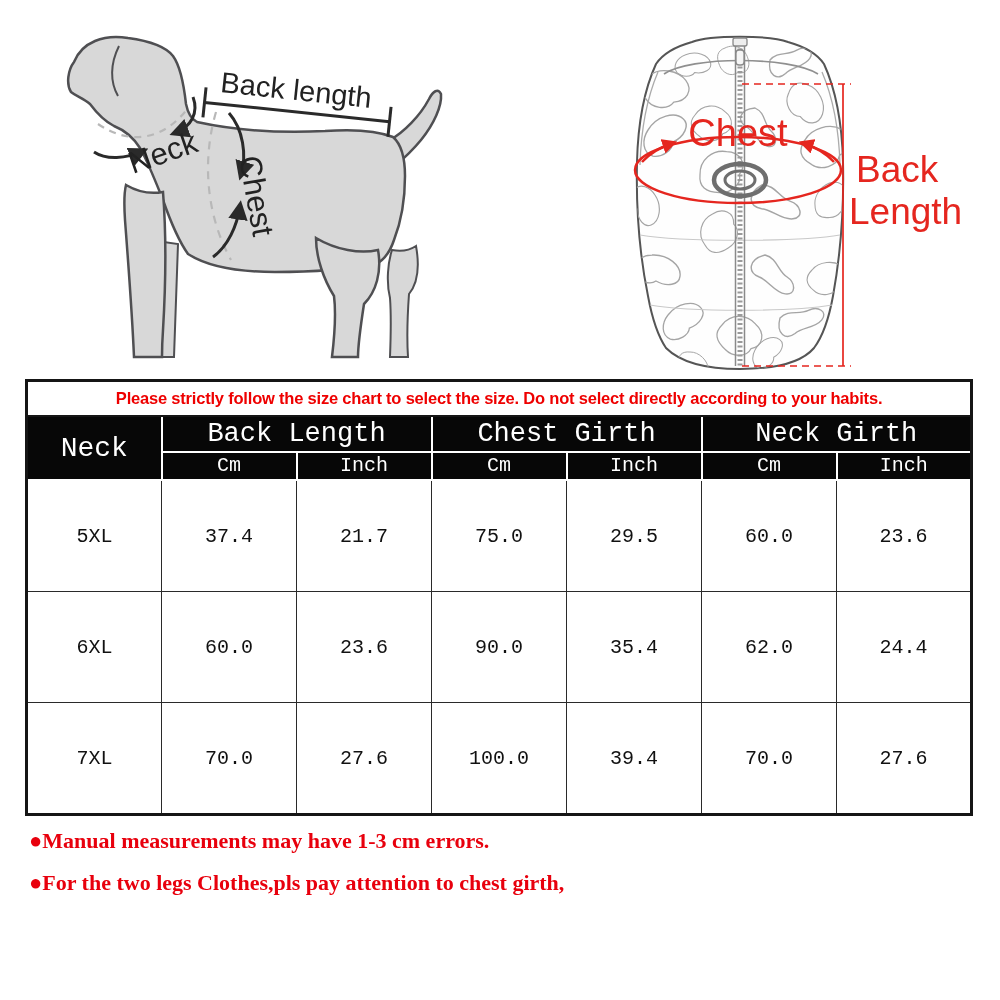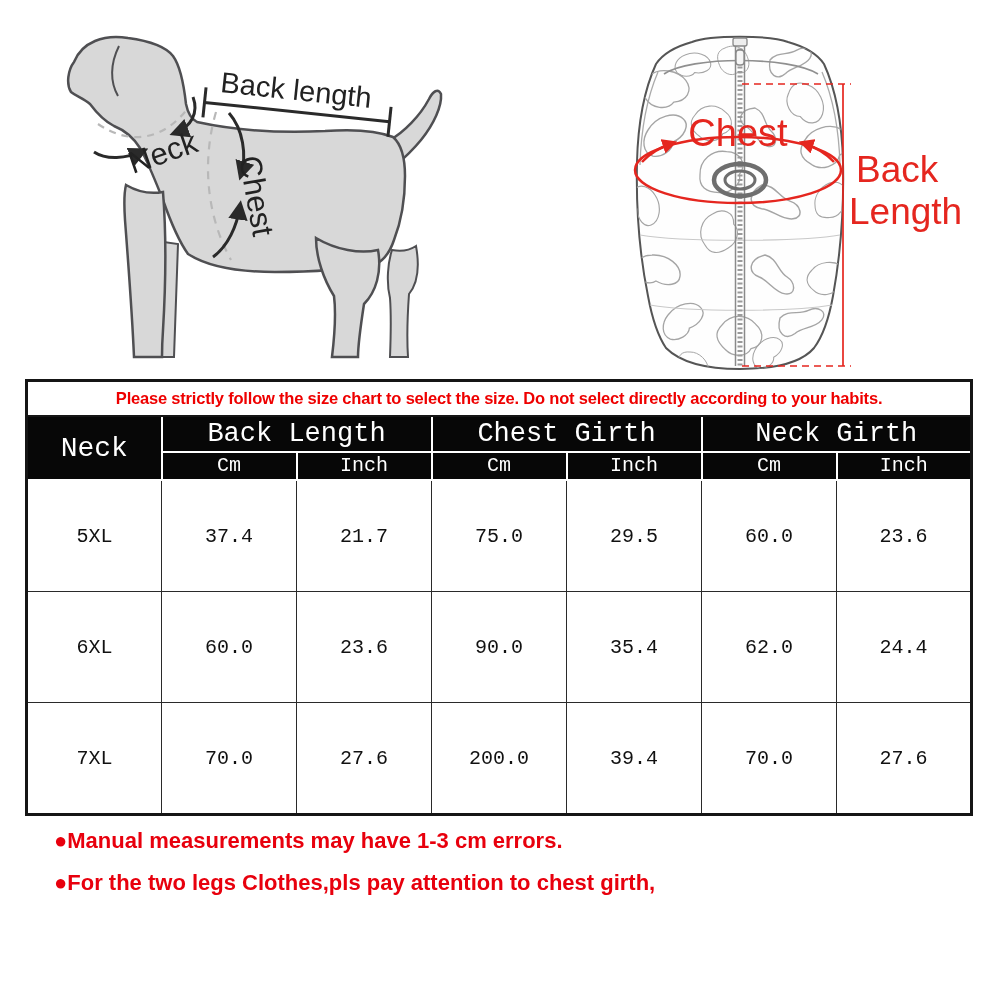--- a/index.html
+++ b/index.html
@@ -19,22 +19,22 @@
   .size-table th{background:#070707;color:#ffffff;font-weight:normal;
                  font-family:"Liberation Mono","DejaVu Sans Mono",monospace;
                  border:2px solid #ffffff;text-align:center;vertical-align:middle;}
   .group-row th{height:34px;font-size:27px;}
   .unit-row th{height:26px;font-size:20px;line-height:1;}
   th.size-head{font-size:28px;}
   .data-row td{height:110px;text-align:center;vertical-align:middle;
                font-family:"Liberation Mono","DejaVu Sans Mono",monospace;
                font-size:20px;color:#111111;border:1px solid #2a2a2a;background:#ffffff;}
   
-  .notes{position:absolute;left:54px;top:820px;width:920px;
-         font-family:Liberation Sans, sans-serif;font-weight:bold;color:#e8000d;
+  .notes{position:absolute;left:29px;top:820px;width:920px;
+         font-family:Liberation Serif, serif;font-weight:bold;color:#e8000d;
          font-size:22px;}
   .notes .note-line{height:42px;line-height:42px;white-space:nowrap;}
 </style>
 </head>
 <body>
 
 <svg id="illus" width="1000" height="380" viewBox="0 0 1000 380">
   <defs>
     <marker id="mB" viewBox="0 0 10 10" refX="7" refY="5" markerWidth="6.5" markerHeight="6.5" orient="auto-start-reverse">
       <path d="M0,0 L10,5 L0,10 z" fill="#2a2a2a"></path>
@@ -202,21 +202,21 @@
     <td>23.6</td>
     <td>90.0</td>
     <td>35.4</td>
     <td>62.0</td>
     <td>24.4</td>
   </tr>
   <tr class="data-row">
     <td>7XL</td>
     <td>70.0</td>
     <td>27.6</td>
-    <td>200.0</td>
+    <td>100.0</td>
     <td>39.4</td>
     <td>70.0</td>
     <td>27.6</td>
   </tr>
 </tbody>
   </table>
 
 <div class="notes">
   <div class="note-line">●Manual measurements may have 1-3 cm errors.</div>
   <div class="note-line">●For the two legs Clothes,pls pay attention to chest girth,</div>

